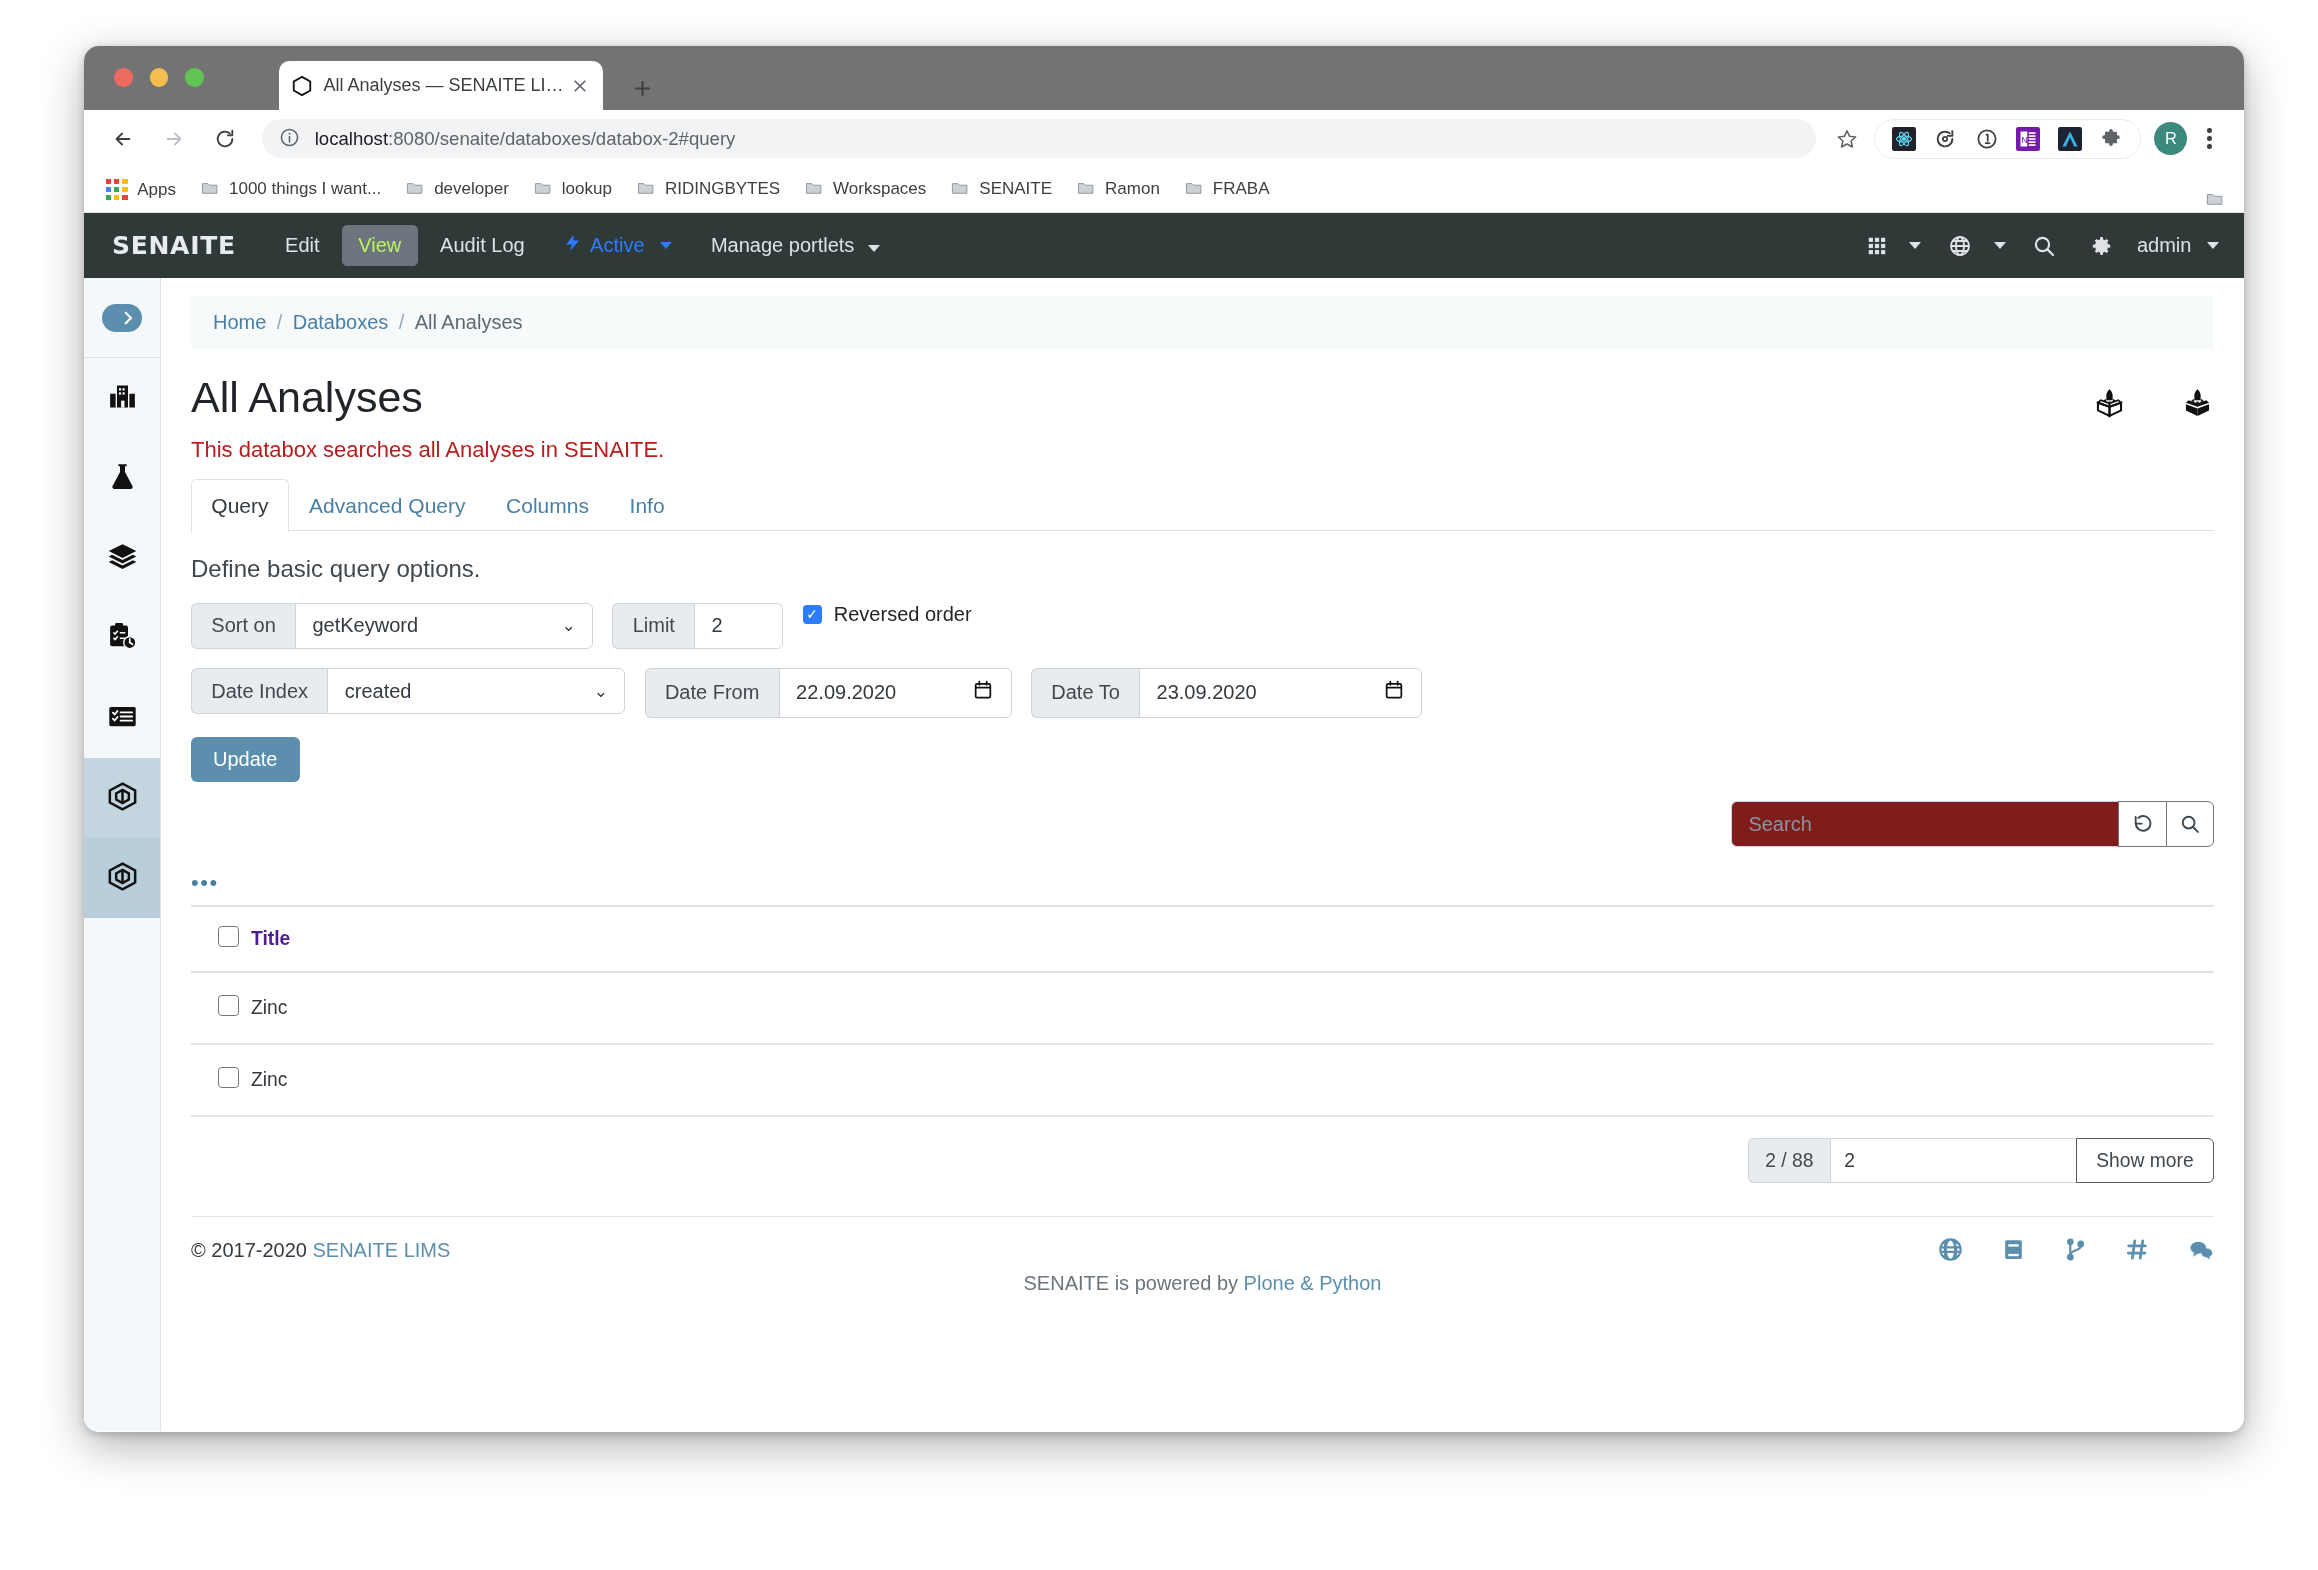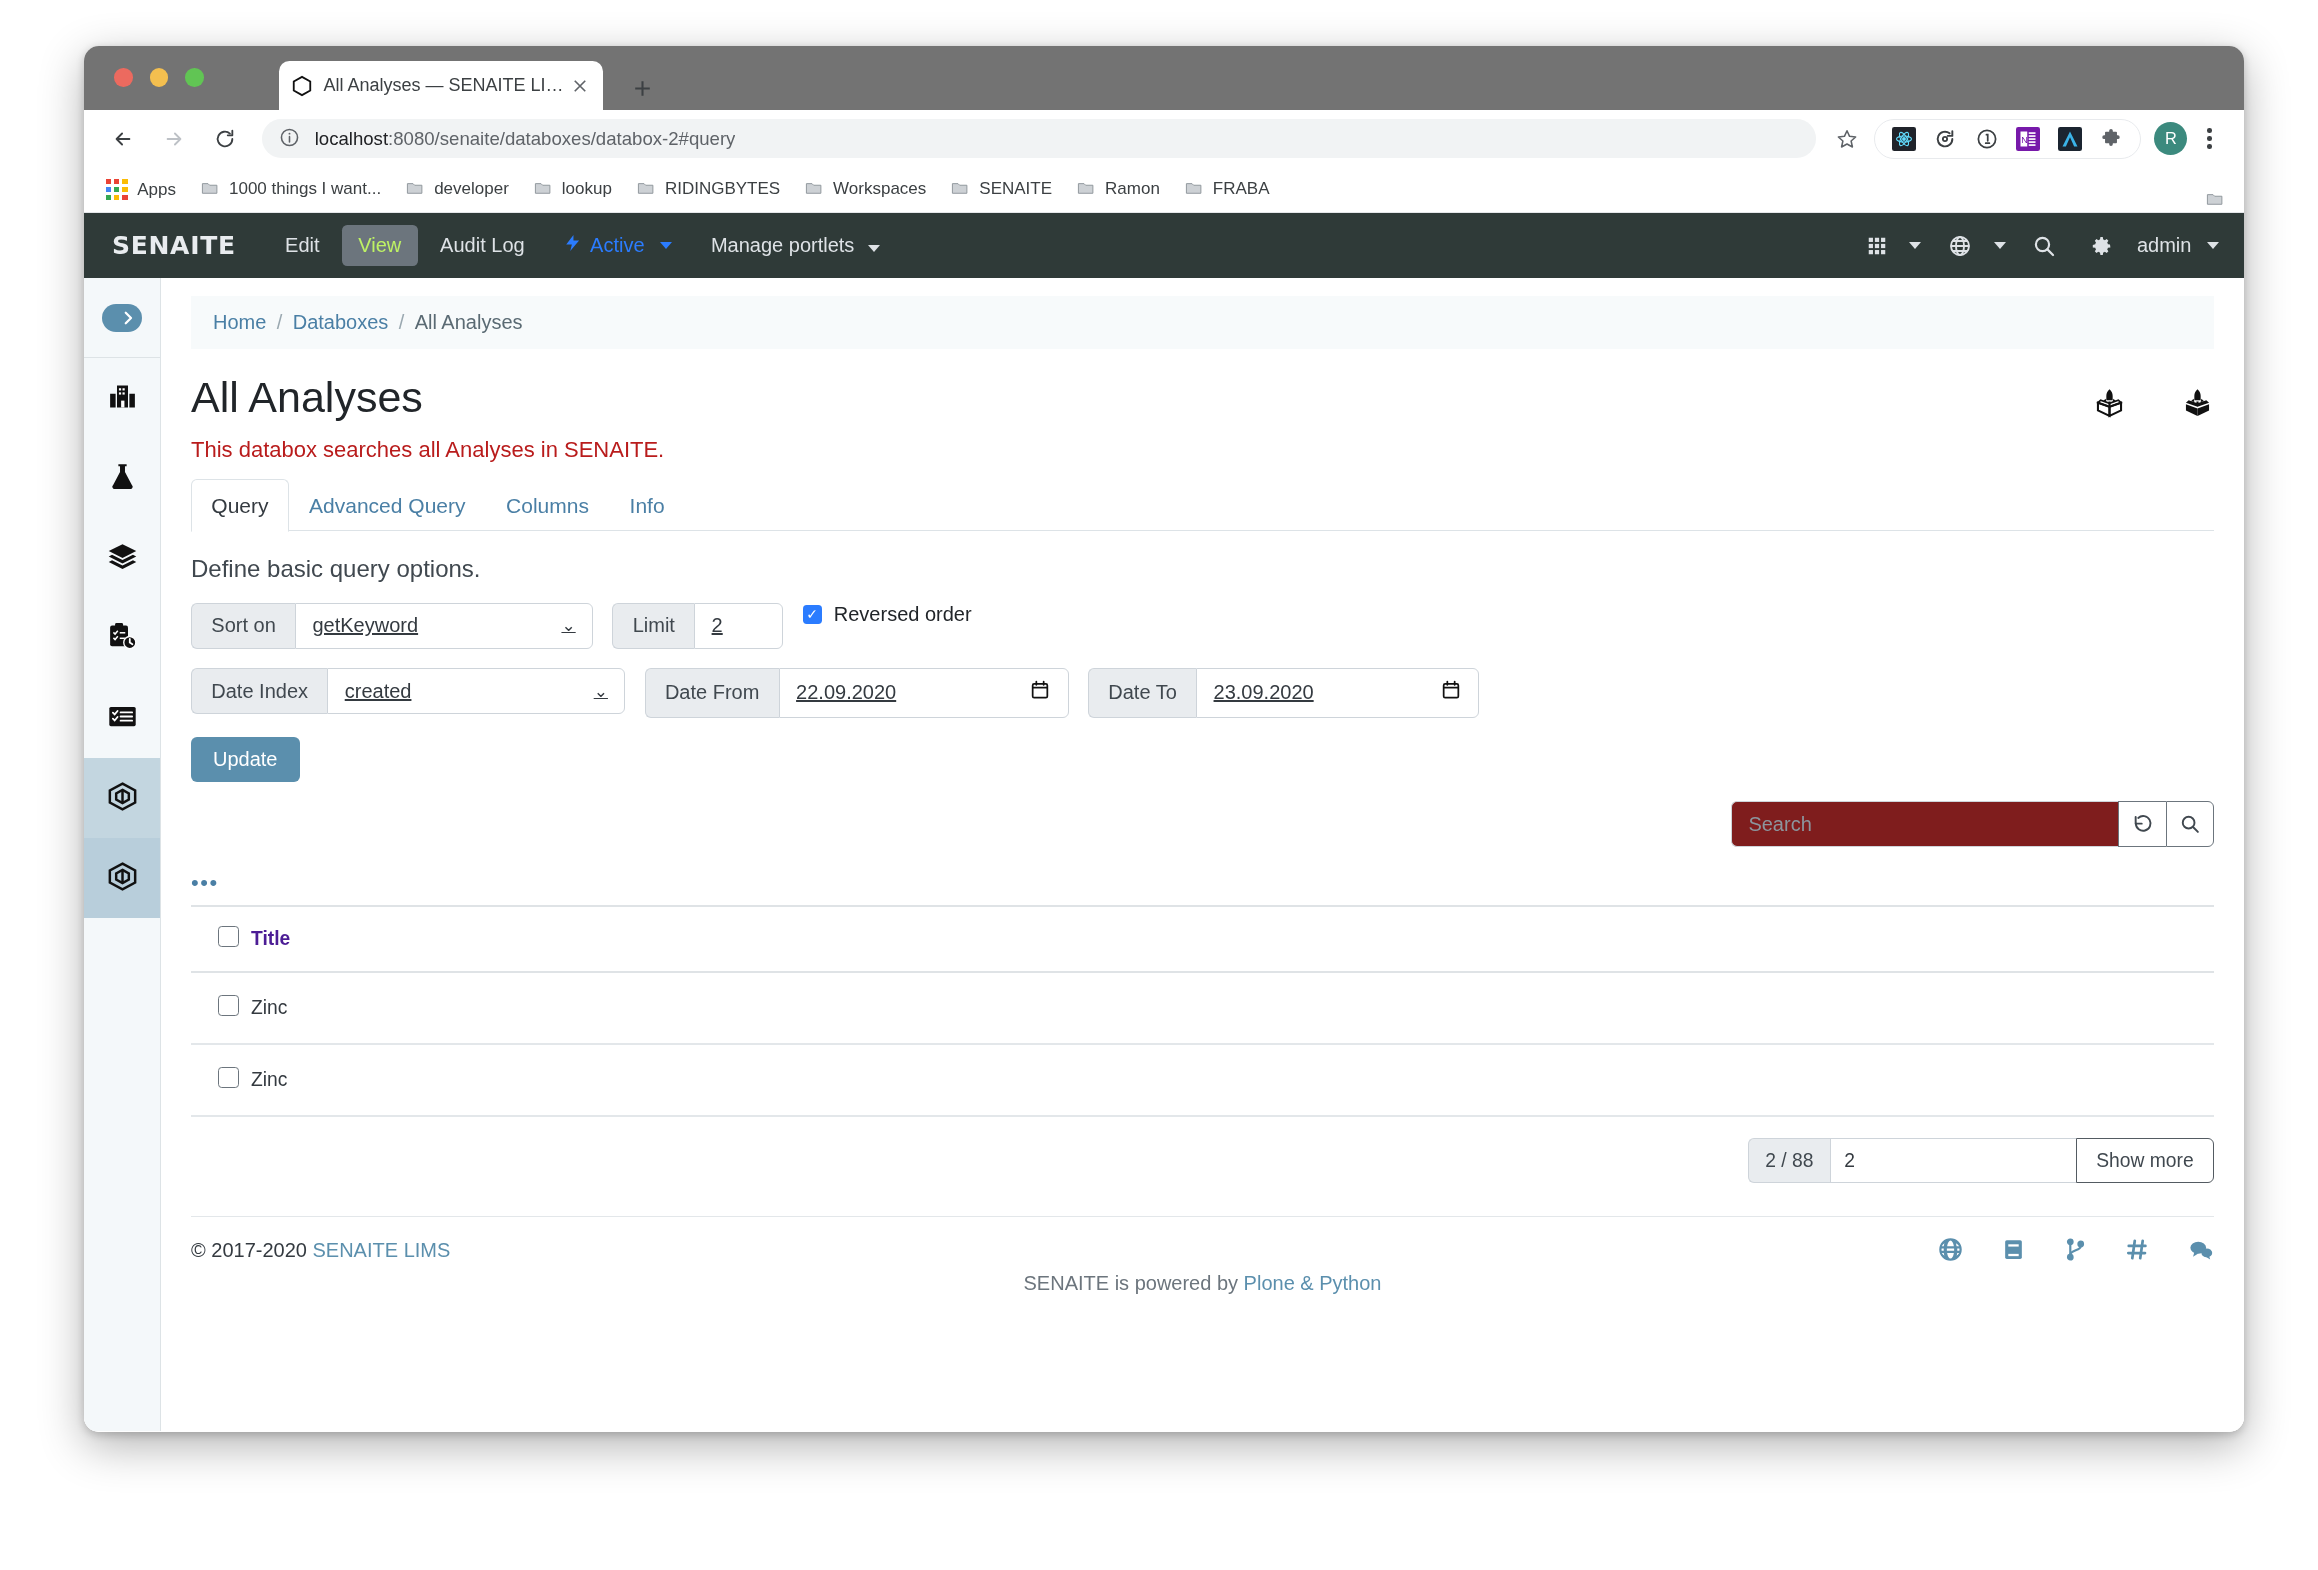--- a/index.html
+++ b/index.html
@@ -228,21 +228,20 @@
     border-radius: 6px 0 0 6px;
     font-size: 20px; color: #40484f;
     padding: 10.4px 19.3px; display: flex; align-items: center; white-space: nowrap;
   }
   .ig-field {
     background: #fff; border: 1.5px solid #ced4da;
     border-radius: 0 6px 6px 0;
     font-size: 20px; color: #343a40;
     padding: 10.4px 16.4px; display: flex; align-items: center; gap: 16px;
     min-height: 46px;
-    text-decoration: underline;
   }
   .sel-caret { color: #343a40; font-size: 17px; margin-left: auto; padding-left: 19.3px; }
   .chk-wrap { display: flex; align-items: center; gap: 12px; }
   .chk {
     width: 19.3px; height: 19.3px; border-radius: 3.7px;
     background: #2b7cff; display: flex; align-items: center; justify-content: center;
     color: #fff; font-size: 14px; line-height: 1;
   }
   .chk-label { font-size: 20px; color: #212529; }
 
@@ -748,21 +747,21 @@
             <div class="input-group">
               <span class="ig-label">Date Index</span>
               <span class="ig-field" style="width:298px">
                 <span>created</span>
                 <span class="sel-caret">⌄</span>
               </span>
             </div>
 
             <div class="input-group">
               <span class="ig-label">Date From</span>
-              <span class="ig-field" style="width:290px">
+              <span class="ig-field" style="width:233px">
                 <span>22.09.2020</span>
                 <span style="margin-left:auto">
                   <svg width="22" height="22" viewBox="0 0 24 24" fill="none" stroke="#111" stroke-width="1.9">
                       <rect x="4" y="5.4" width="16" height="15" rx="1.6"></rect>
                       <path d="M8 2.8 V6.4 M16 2.8 V6.4" stroke-linecap="round"></path>
                       <path d="M4 9.4 H20"></path>
                     </svg>
                 </span>
               </span>
             </div>

